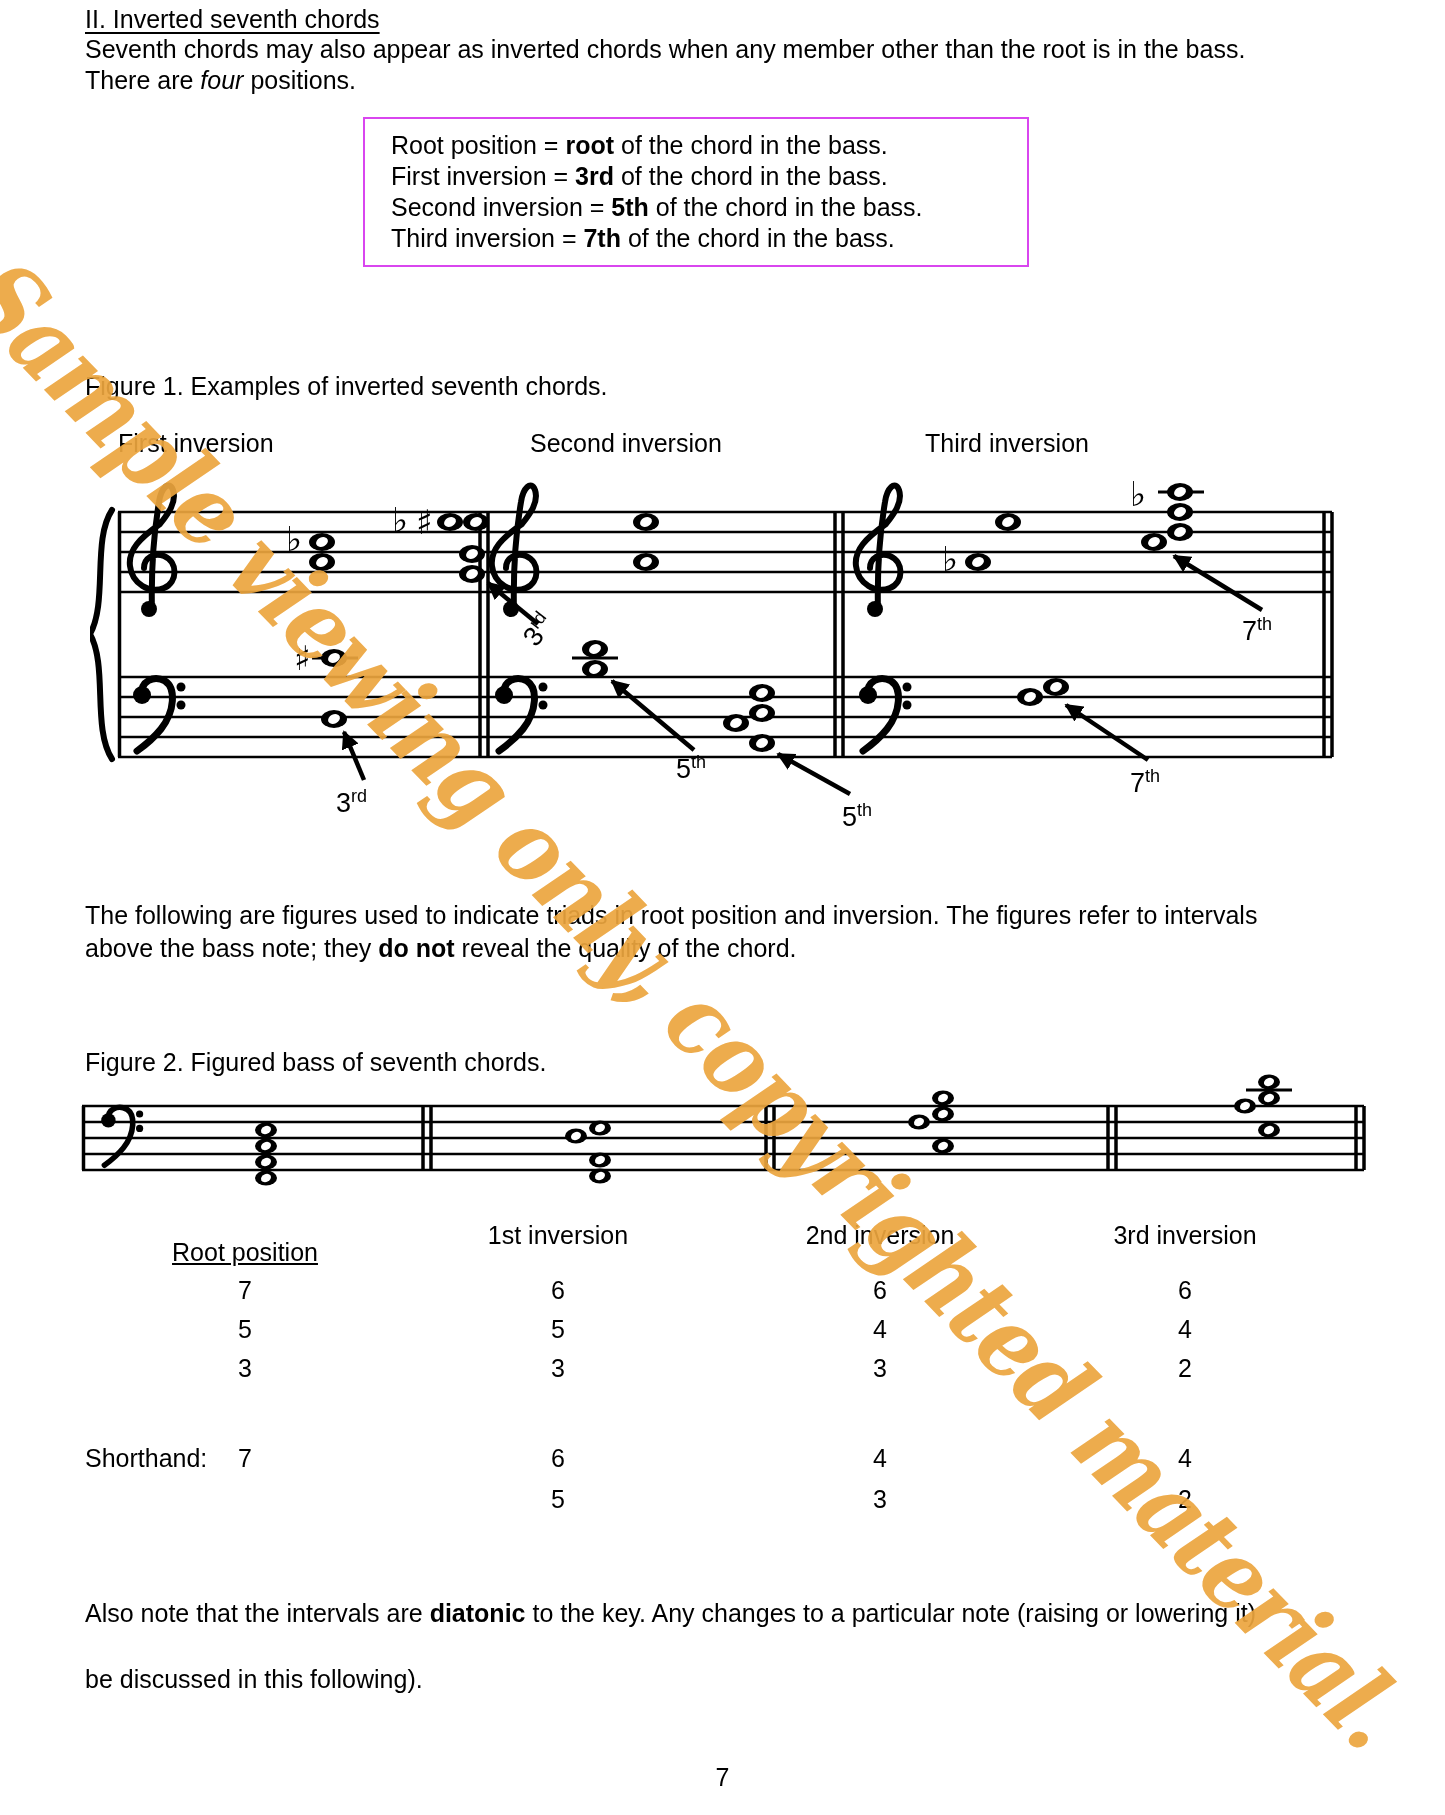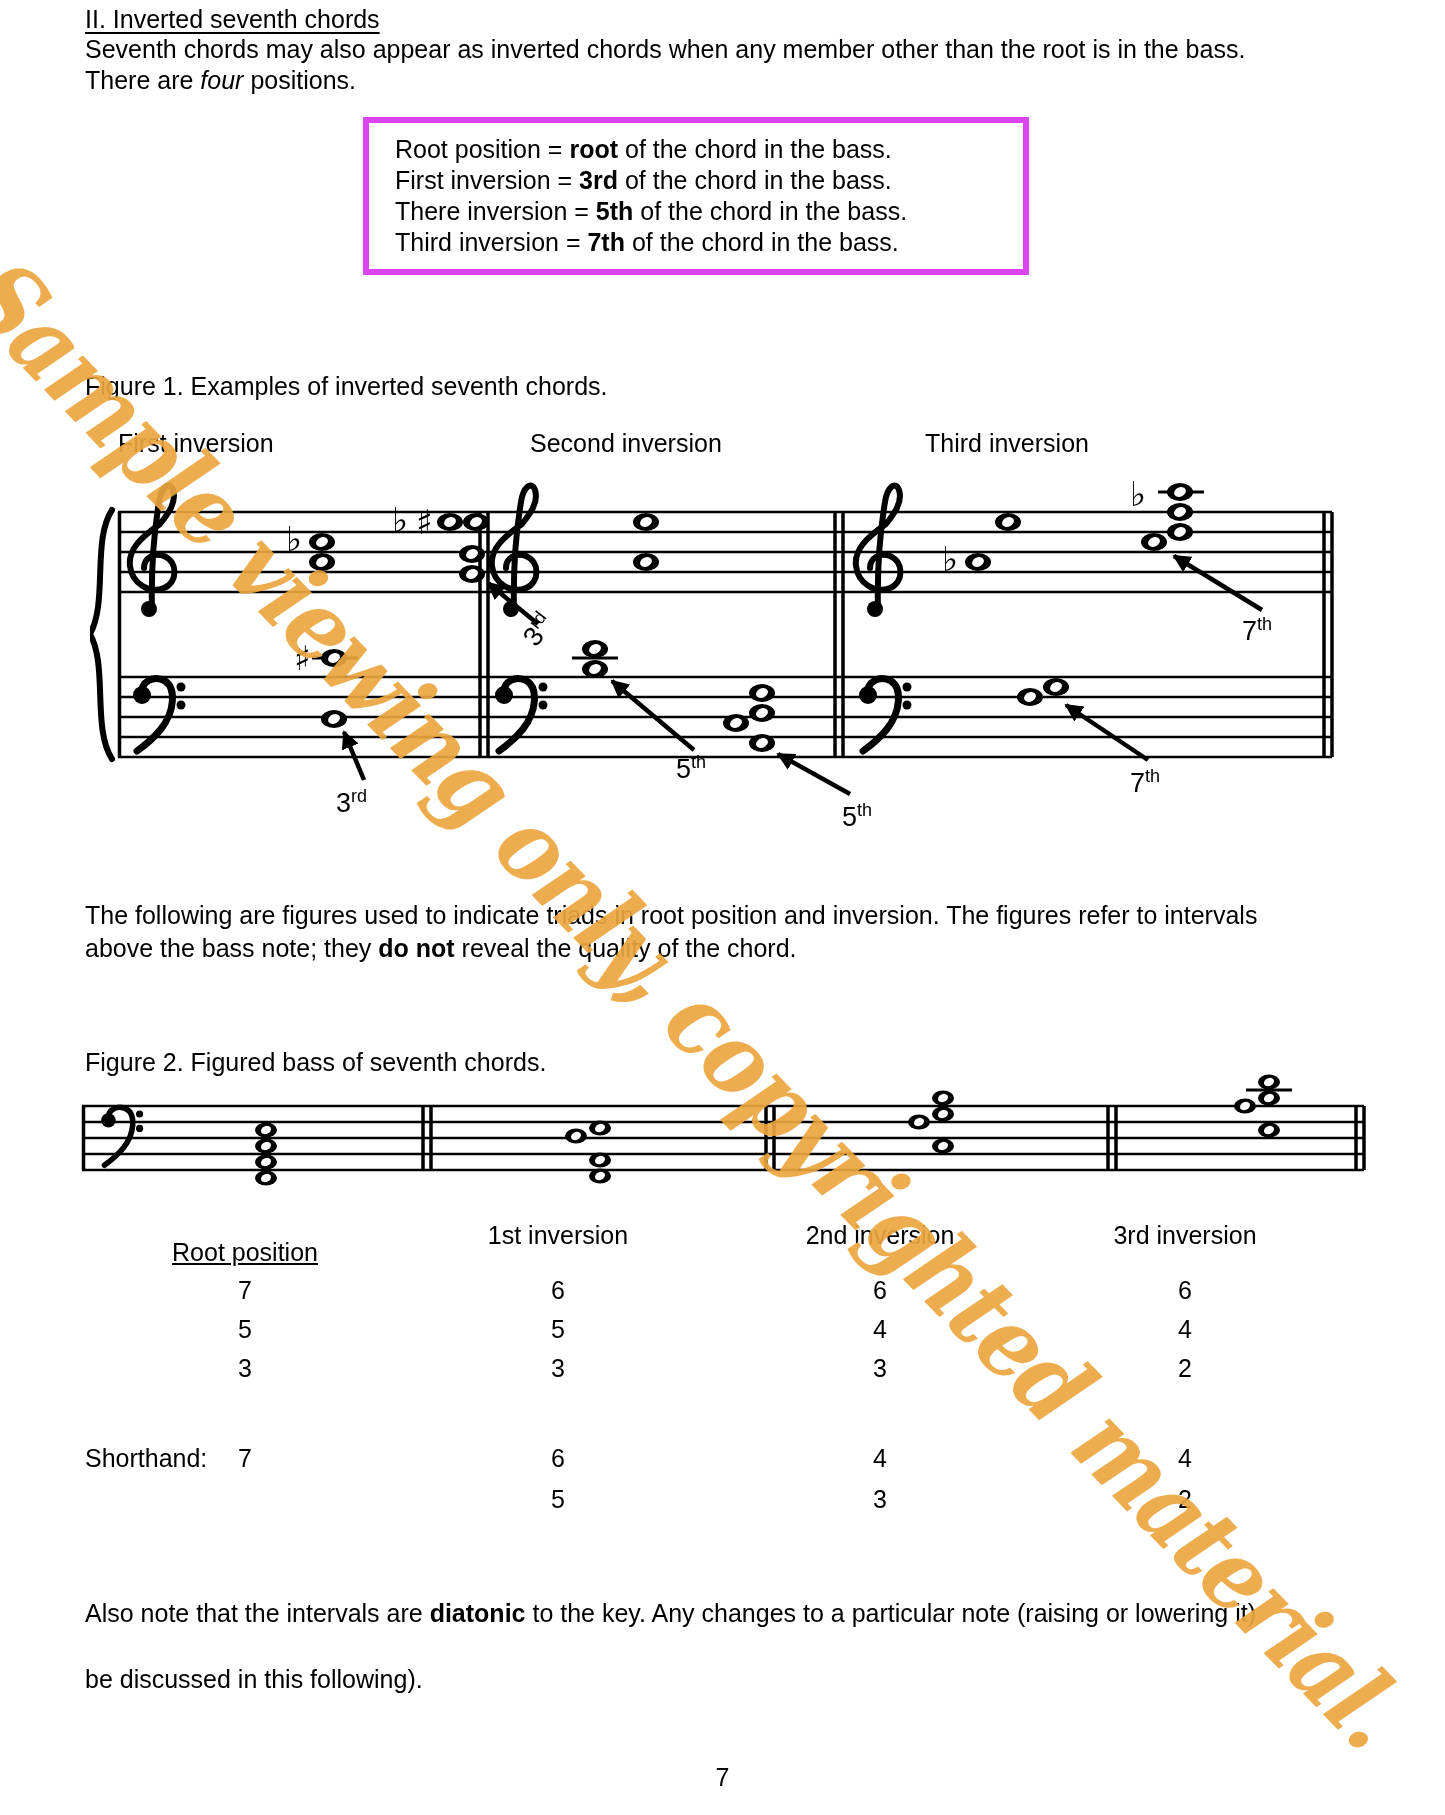--- a/index.html
+++ b/index.html
@@ -6,22 +6,22 @@
   .page{
     position:relative;width:1445px;height:1815px;background:#ffffff;
     margin:0 auto;overflow:hidden;
     font-family:"Liberation Sans",sans-serif;color:#000;
   }
   .abs{position:absolute;}
   .txt{font-size:25px;line-height:31px;white-space:nowrap;}
   .ctr{transform:translateX(-50%);text-align:center;}
   .u{text-decoration:underline;text-underline-offset:4px;}
   .box{
-    border:6px solid #d946ef;
-    padding:11px 4px 11px 26px;
+    border:2px solid #d946ef;
+    padding:11px 12px 11px 26px;
   }
   .box .txt{position:static;}
   .num{font-size:25px;line-height:30px;}
   .watermark{
     z-index:40;
     left:28px;top:238px;
     transform-origin:0 0;
     transform:rotate(46deg) scaleX(0.88);
     font-family:"DejaVu Serif",serif;
     font-style:italic;font-weight:bold;
@@ -43,21 +43,21 @@
 <div class="page">
 
   <div class="abs txt u" style="left:85px;top:4px;">II. Inverted seventh chords</div>
 
   <div class="abs txt" style="left:85px;top:34px;">Seventh chords may also appear as inverted chords when any member other than the root is in the bass.</div>
   <div class="abs txt" style="left:85px;top:65px;"><span>There are </span><i>four</i><span> positions.</span></div>
 
   <div class="abs box" style="left:363px;top:117px;width:624px;">
     <div class="txt"><span>Root position = </span><b>root</b><span> of the chord in the bass.</span></div>
     <div class="txt"><span>First inversion = </span><b>3rd</b><span> of the chord in the bass.</span></div>
-    <div class="txt"><span>There inversion = </span><b>5th</b><span> of the chord in the bass.</span></div>
+    <div class="txt"><span>Second inversion = </span><b>5th</b><span> of the chord in the bass.</span></div>
     <div class="txt"><span>Third inversion = </span><b>7th</b><span> of the chord in the bass.</span></div>
   </div>
 
   <div class="abs txt" style="left:85px;top:371px;">Figure 1. Examples of inverted seventh chords.</div>
   <div class="abs txt" style="left:118px;top:428px;">First inversion</div>
   <div class="abs txt" style="left:530px;top:428px;">Second inversion</div>
   <div class="abs txt" style="left:925px;top:428px;">Third inversion</div>
 
   <svg class="abs" style="left:90px;top:462px;" width="1250" height="375" viewBox="0 0 1250 375">
     <defs>

